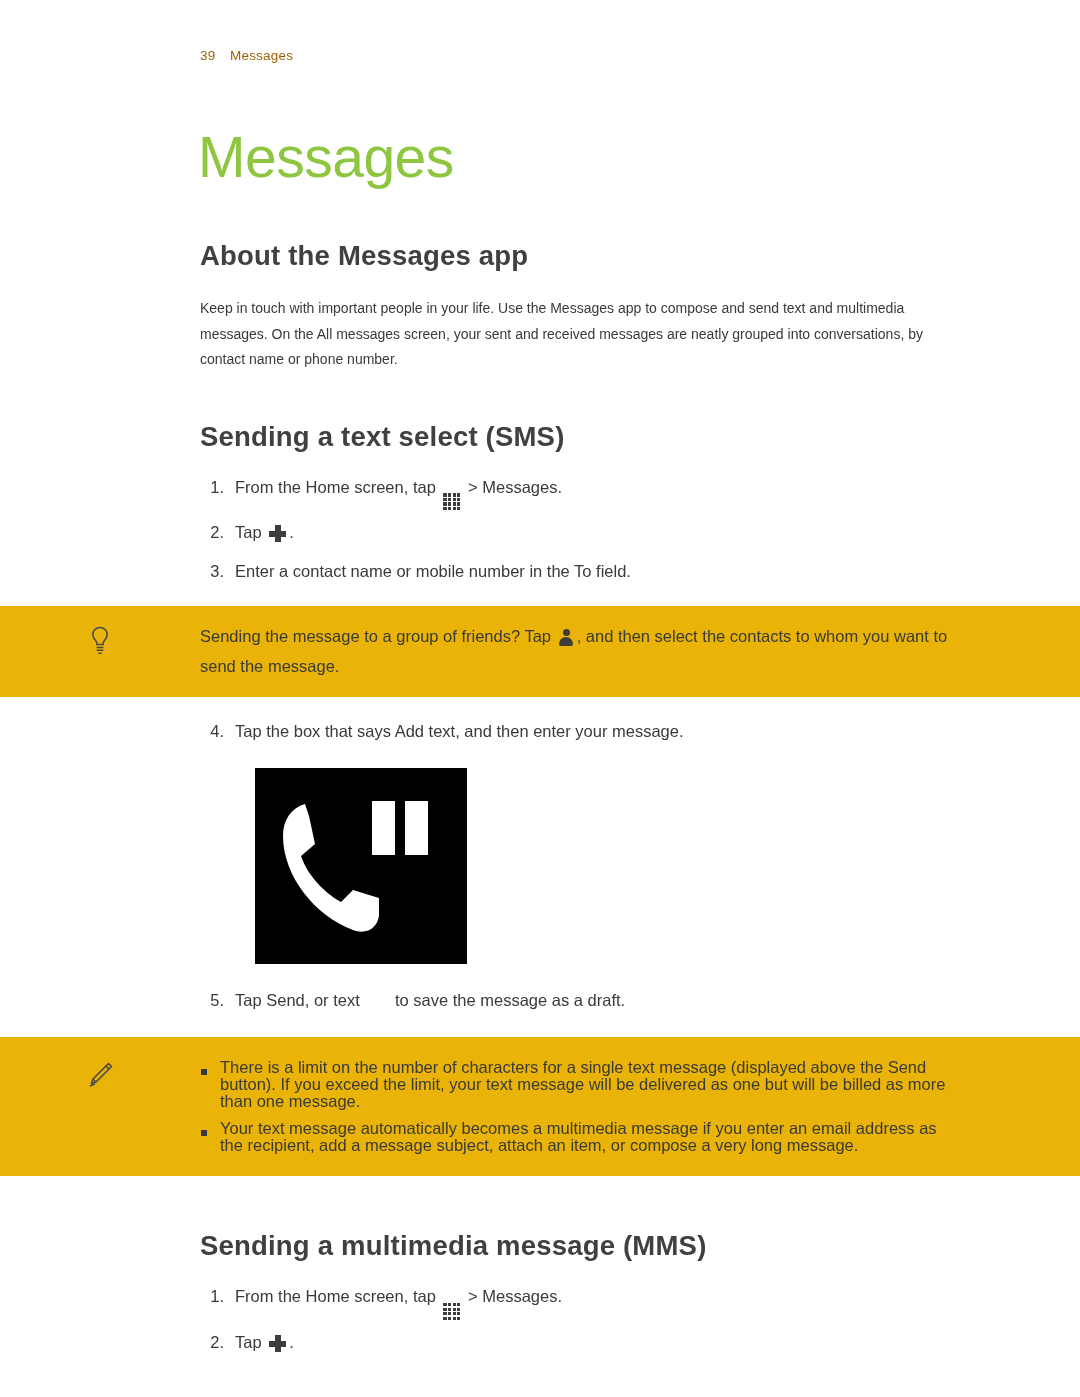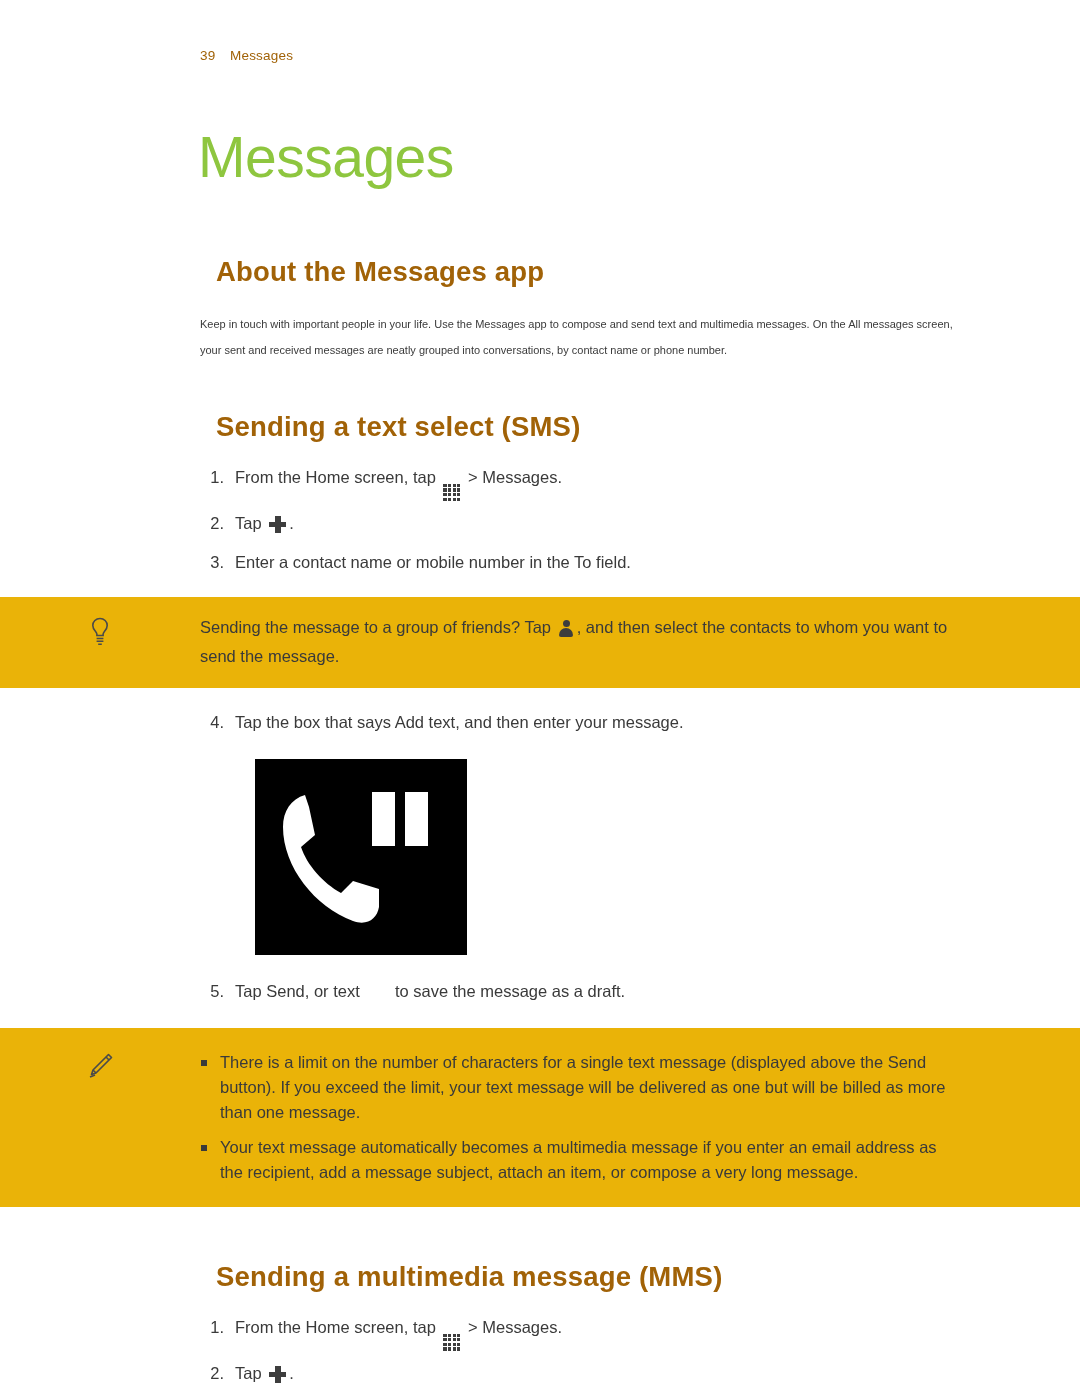--- a/index.html
+++ b/index.html
@@ -50,36 +50,36 @@
 
   
   .content {
     position: absolute;
     left: 0;
     top: 240px;
     width: 1080px;
   }
 
   h2.section {
-    margin: 16px;
+    margin: 0;
     padding: 0;
     font-size: 27.5px;
     font-weight: bold;
-    color: #a16207;
+    color: #404040;
     letter-spacing: 0.2px;
   }
 
   .block {
     padding-left: 200px;
     padding-right: 120px;
   }
 
   p.body-text {
     margin: 0;
-    font-size: 11px;
+    font-size: 14px;
     line-height: 25.5px;
     color: #3a3a3a;
   }
 
   
   ol.steps {
     margin: 0;
     padding: 0;
     list-style: none;
   }
@@ -191,21 +191,21 @@
   ul.bullets {
     margin: 0;
     padding: 0;
     list-style: none;
   }
   ul.bullets li {
     position: relative;
     padding-left: 20px;
     margin-bottom: 10px;
     font-size: 16.5px;
-    line-height: 25px;
+    line-height: 17px;
   }
   ul.bullets li:last-child { margin-bottom: 0; }
   ul.bullets li::before {
     content: "";
     position: absolute;
     left: 1px;
     top: 10px;
     width: 6px;
     height: 6px;
     background: #3a3a3a;

